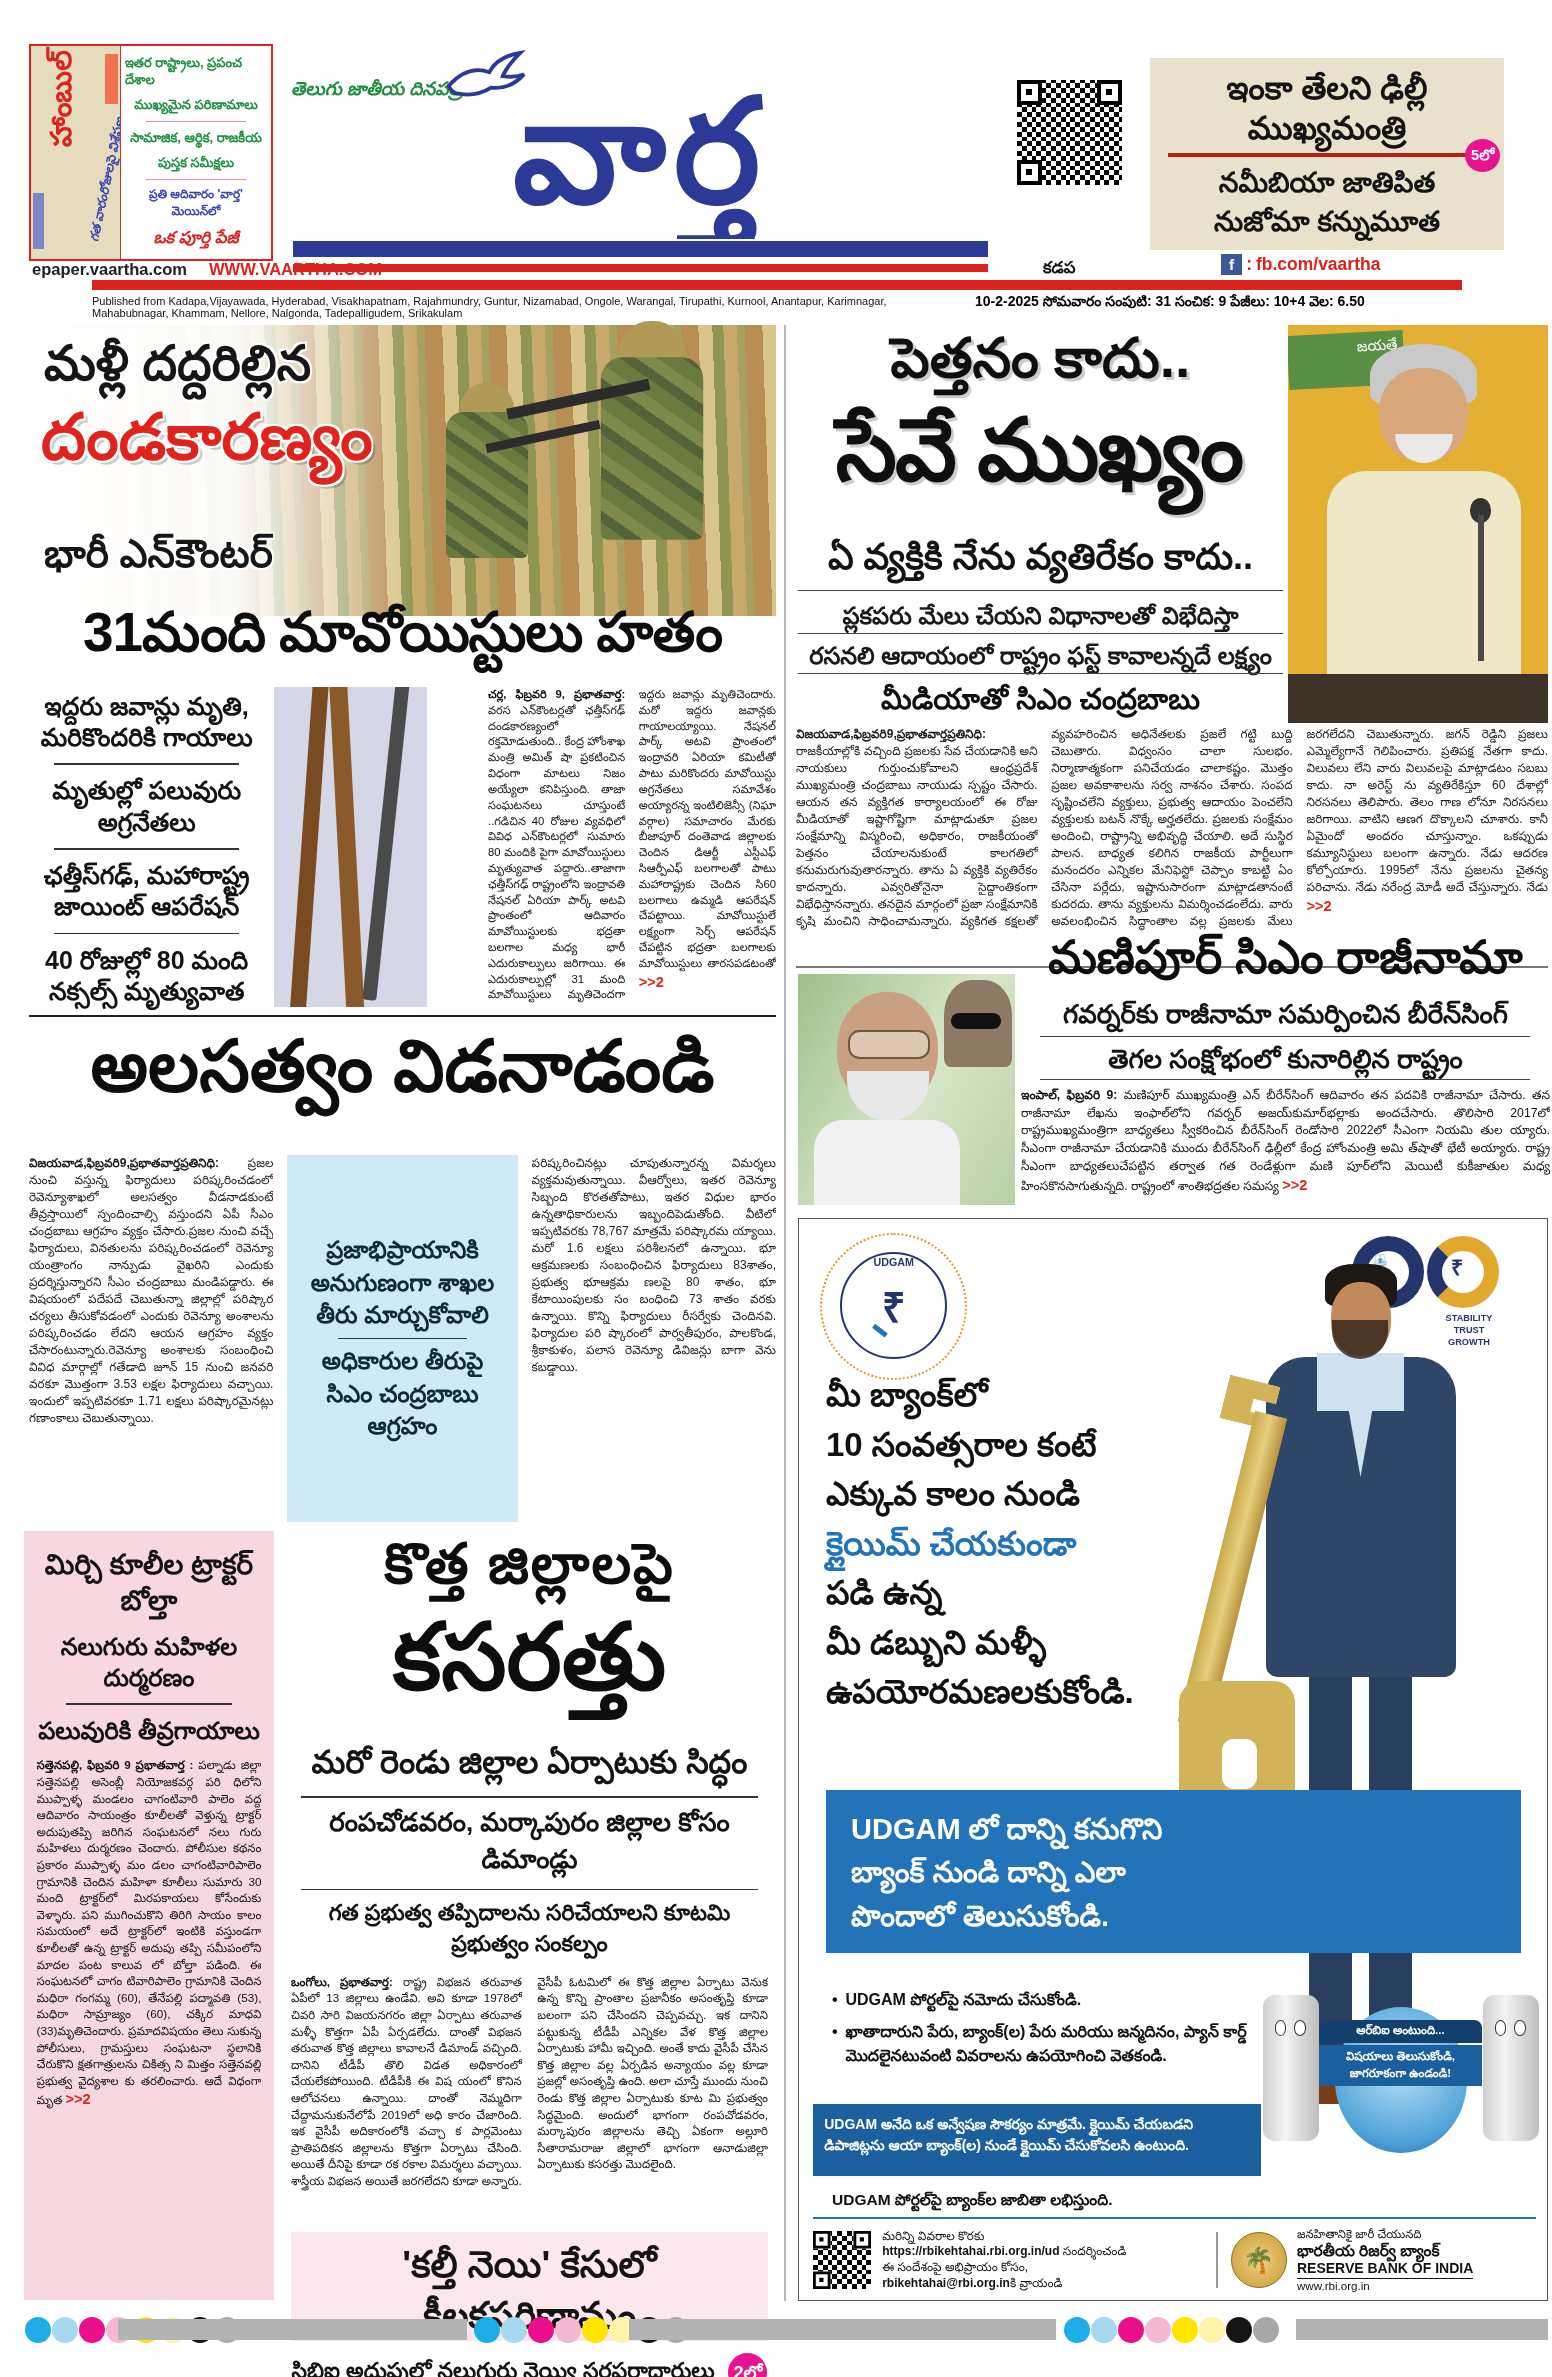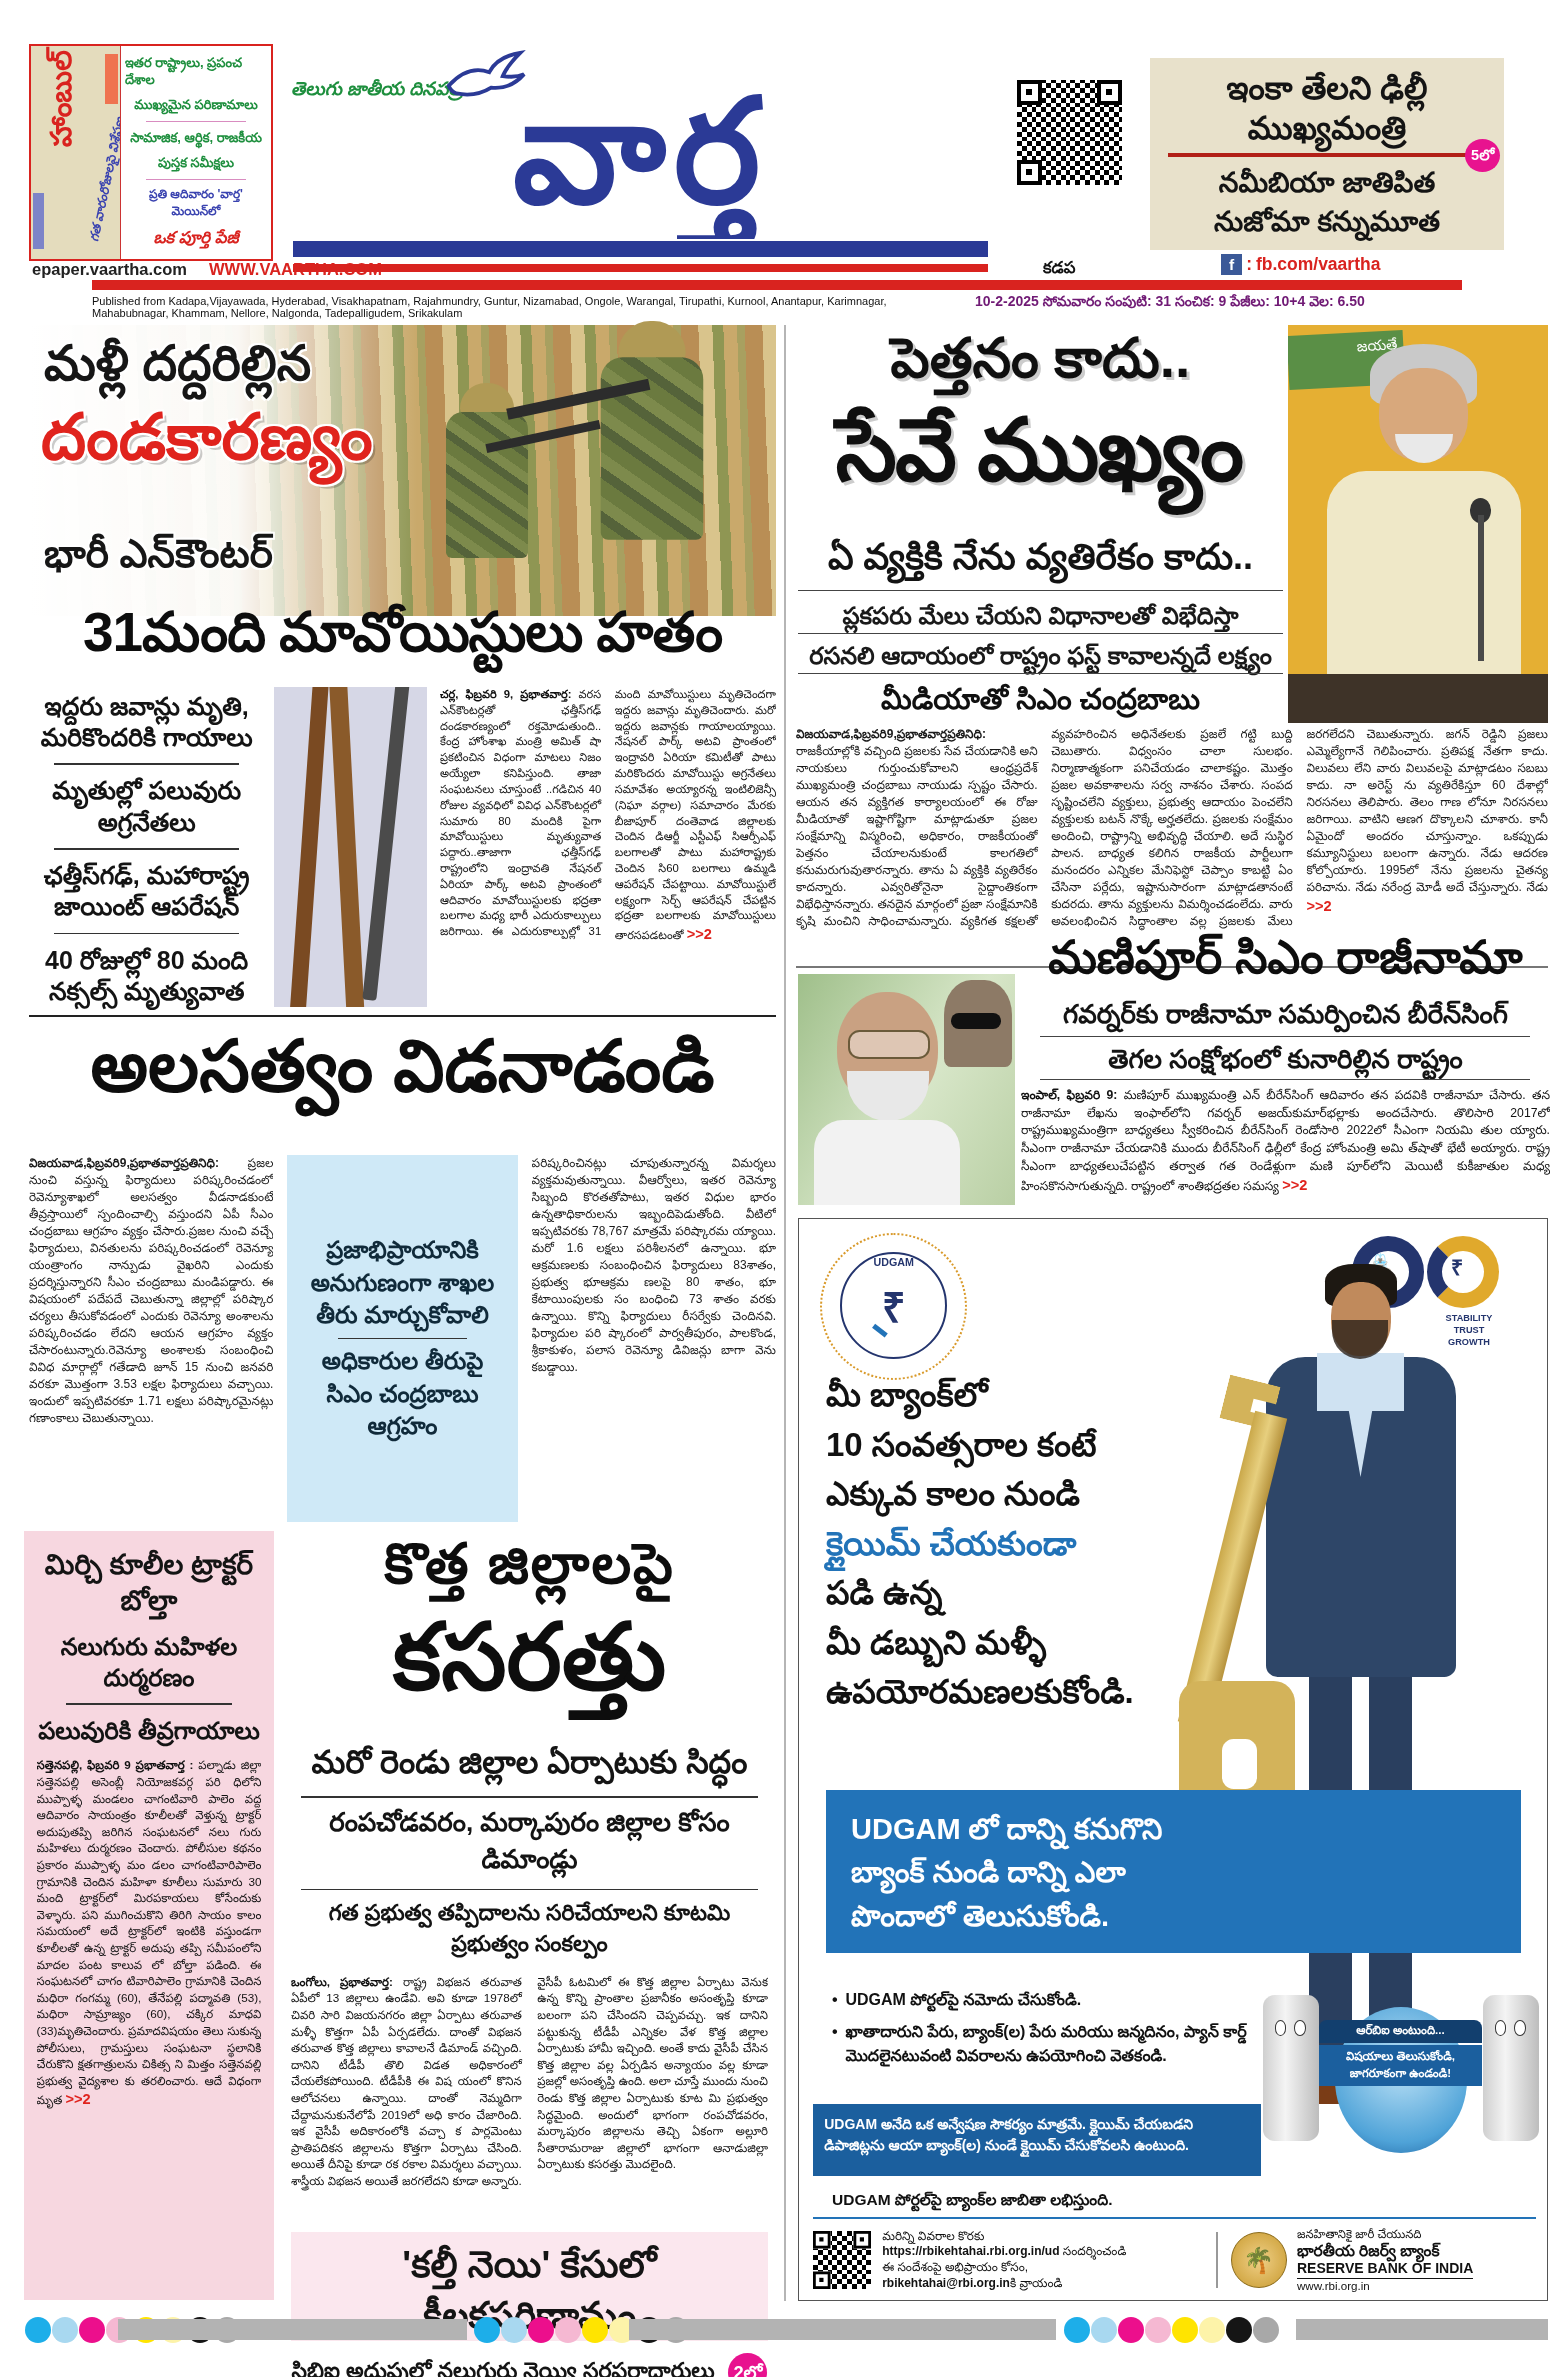--- a/index.html
+++ b/index.html
@@ -47,21 +47,21 @@
   .topbox .badge{position:absolute;right:-13.6px;top:-14.6px;width:35px;height:33px;background:#e8138f;color:#fff;
        border-radius:50%;font-size:14.6px;font-weight:bold;text-align:center;line-height:33px;}
   .topbox .l2{font-size:28px;font-weight:bold;text-align:center;line-height:1.4;color:#141414;}
   .edition{left:1043px;top:258px;font-size:16.5px;font-weight:bold;}
   .fbline{left:1221px;top:254px;font-size:17.5px;font-weight:bold;color:#d9231f;display:flex;align-items:center;gap:3.9px;}
   .fbicon{width:21.3px;height:21.3px;background:#3b5998;color:#fff;font-weight:bold;text-align:center;line-height:21.3px;font-size:15.5px;display:inline-block;}
   .epaper{left:32px;top:260px;font-size:16.5px;font-weight:bold;color:#222;}
   .www{left:209px;top:260px;font-size:16.5px;font-weight:bold;color:#d9231f;}
   .pagerule{left:92px;top:280px;width:1370px;height:9.7px;background:#d9231f;}
   .publine{left:92px;top:295px;width:873px;font-size:11px;color:#111;}
-  .dateline{left:975px;top:293px;font-size:14px;font-weight:bold;color:#701a75;}
+  .dateline{left:975px;top:293px;font-size:14px;font-weight:bold;color:#000000;}
 
   .vdiv{left:784px;top:325px;width:1.9px;height:1976px;background:#b5b5b5;}
 
   
   .enc-photo{left:29px;top:325px;width:747px;height:291px;
      background:
        linear-gradient(90deg,#ffffff 0%,#ffffffee 28%,#ffffff00 52%),
        repeating-linear-gradient(88deg,#c9a96b 0 13.6px,#a8a060 13.6px 21.3px,#b98e55 21.3px 39px,#d9c48c 39px 53px,#8f9653 53px 64px);}
   .soldier{position:absolute;}
   .soldier .helm{width:54px;height:33px;background:#b09a55;border-radius:27px 27px 7.8px 7.8px;margin:0 auto;}
@@ -75,21 +75,21 @@
           text-shadow:1.9px 1.9px 0 #fff,-1.9px -1.9px 0 #fff,1.9px -1.9px 0 #fff,-1.9px 1.9px 0 #fff, 3.9px 3.9px 0 #00000033;}
   .enc-k3{left:44px;top:532px;font-size:39px;font-weight:bold;color:#161616;
           text-shadow:1.9px 1.9px 0 #fff,-1.9px -1.9px 0 #fff,1.9px -1.9px 0 #fff,-1.9px 1.9px 0 #fff;}
   .enc-headline{left:29px;top:600px;width:747px;font-size:55px;font-weight:bold;color:#0d0d0d;text-align:center;letter-spacing:-1px;}
   .enc-row{left:29px;top:687px;width:747px;height:324px;display:flex;}
   .enc-subs{width:245px;display:flex;flex-direction:column;justify-content:space-between;padding:3.9px 9.7px 3.9px 0;box-sizing:border-box;}
   .enc-subs .s{font-size:25px;font-weight:bold;text-align:center;line-height:1.25;color:#141414;}
   .enc-subs .r{height:1.9px;background:#333;margin:5.8px 25px;}
   .weapons{width:153px;height:320px;background:#d6d7e6;position:relative;overflow:hidden;}
   .rifle{position:absolute;border-radius:3.9px;}
-  .enc-body{flex:1;padding-left:13px;column-count:2;column-gap:13.6px;font-size:11.3px;line-height:1.4;}
+  .enc-body{flex:1;padding-left:13px;column-count:2;column-gap:13.6px;font-size:11.3px;line-height:1.4;margin-left:48px;}
   .hr-left1{left:29px;top:1015px;width:747px;height:1.9px;background:#222;}
 
   
   .ala-headline{left:29px;top:1025px;width:747px;font-size:72px;font-weight:bold;text-align:center;color:#0d0d0d;}
   .ala-row{left:29px;top:1155px;width:747px;height:367px;display:flex;gap:13.6px;}
   .ala-col{flex:1;}
   .ala-box{width:231px;background:#cfe9f7;padding:19.4px 11.6px;box-sizing:border-box;display:flex;flex-direction:column;justify-content:center;gap:6px;}
   .ala-box .t{font-size:24px;font-weight:bold;text-align:center;line-height:1.35;color:#102a3a;}
   .ala-box .r{height:1.9px;background:#333;margin:0 39px;}
 

